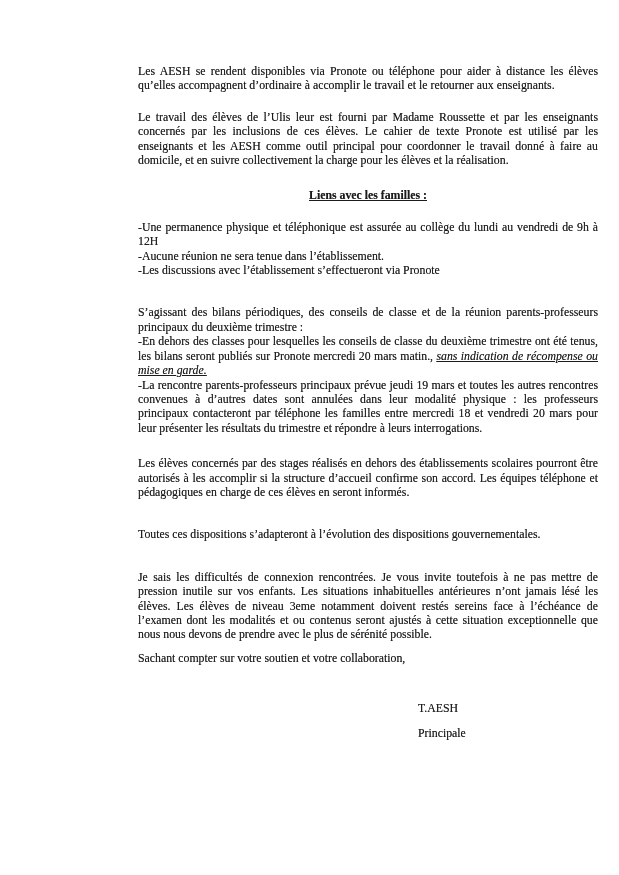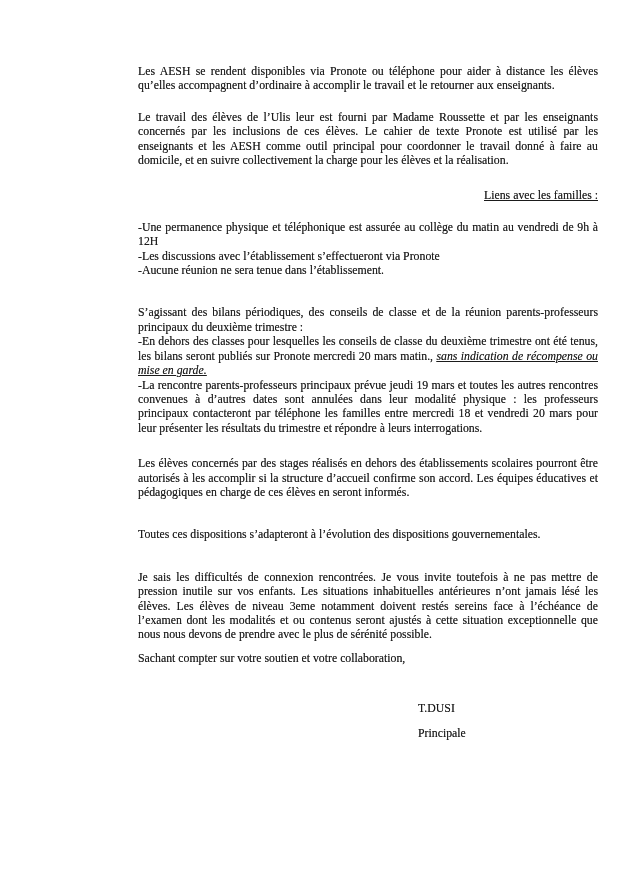--- a/index.html
+++ b/index.html
@@ -25,24 +25,24 @@
     line-height: 14.4px;
     text-align: justify;
     text-shadow: 0 0 0.55px rgba(30,30,30,0.6);
   }
   .para { margin: 0 0 0 0; }
   .para + .para { margin-top: 28px; }
   .mt-lg { margin-top: 21px !important; }
   .mt-md { margin-top: 17px !important; }
   .mt-sm { margin-top: 9px !important; }
   .section-heading {
-    font-weight: normal;
+    font-weight: bold;
     text-decoration: underline;
     text-decoration-thickness: 1.2px;
-    text-align: right;
+    text-align: center;
   }
   .line { margin: 0; }
   .emphasis {
     font-style: italic;
     text-decoration: underline;
     text-decoration-thickness: 1px;
   }
   .signature-block {
     margin-top: 36px;
     padding-left: 280px;
@@ -58,38 +58,38 @@
 <div class="page">
   <div class="letter-body">
 
     <div class="para">Les AESH se rendent disponibles via Pronote ou téléphone pour aider à distance les élèves qu’elles accompagnent d’ordinaire à accomplir le travail et le retourner aux enseignants.</div>
 
     <div class="para mt-md">Le travail des élèves de l’Ulis leur est fourni par Madame Roussette et par les enseignants concernés par les inclusions de ces élèves. Le cahier de texte Pronote est utilisé par les enseignants et les AESH comme outil principal pour coordonner le travail donné à faire au domicile, et en suivre collectivement la charge pour les élèves et la réalisation.</div>
 
     <div class="para mt-lg section-heading">Liens avec les familles :</div>
 
     <div class="para mt-md">
-      <div class="line">-Une permanence physique et téléphonique est assurée au collège du matin au vendredi de 9h à 12H</div>
+      <div class="line">-Une permanence physique et téléphonique est assurée au collège du lundi au vendredi de 9h à 12H</div>
+      <div class="line">-Aucune réunion ne sera tenue dans l’établissement.</div>
       <div class="line">-Les discussions avec l’établissement s’effectueront via Pronote</div>
-      <div class="line">-Aucune réunion ne sera tenue dans l’établissement.</div>
     </div>
 
     <div class="para">
       <div class="line">S’agissant des bilans périodiques, des conseils de classe et de la réunion parents-professeurs principaux du deuxième trimestre :</div>
       <div class="line"><span>-En dehors des classes pour lesquelles les conseils de classe du deuxième trimestre ont été tenus, les bilans seront publiés sur Pronote mercredi 20 mars matin., </span><span class="emphasis">sans indication de récompense ou mise en garde.</span></div>
       <div class="line">-La rencontre parents-professeurs principaux prévue jeudi 19 mars et toutes les autres rencontres convenues à d’autres dates sont annulées dans leur modalité physique : les professeurs principaux contacteront par téléphone les familles entre mercredi 18 et vendredi 20 mars pour leur présenter les résultats du trimestre et répondre à leurs interrogations.</div>
     </div>
 
-    <div class="para mt-lg">Les élèves concernés par des stages réalisés en dehors des établissements scolaires pourront être autorisés à les accomplir si la structure d’accueil confirme son accord. Les équipes éducatives et pédagogiques en charge de ces élèves en seront informés.</div>
+    <div class="para mt-lg">Les élèves concernés par des stages réalisés en dehors des établissements scolaires pourront être autorisés à les accomplir si la structure d’accueil confirme son accord. Les équipes téléphone et pédagogiques en charge de ces élèves en seront informés.</div>
 
     <div class="para">Toutes ces dispositions s’adapteront à l’évolution des dispositions gouvernementales.</div>
 
     <div class="para">Je sais les difficultés de connexion rencontrées. Je vous invite toutefois à ne pas mettre de pression inutile sur vos enfants. Les situations inhabituelles antérieures n’ont jamais lésé les élèves. Les élèves de niveau 3eme notamment doivent restés sereins face à l’échéance de l’examen dont les modalités et ou contenus seront ajustés à cette situation exceptionnelle que nous nous  devons de prendre avec le plus de sérénité possible.</div>
 
     <div class="para mt-sm">Sachant compter sur votre soutien et votre collaboration,</div>
 
     <div class="signature-block">
-      <div class="sig-line">T.DUSI</div>
+      <div class="sig-line">T.AESH</div>
       <div class="sig-line">Principale</div>
     </div>
 
   </div>
 </div>
 
 </body></html>

